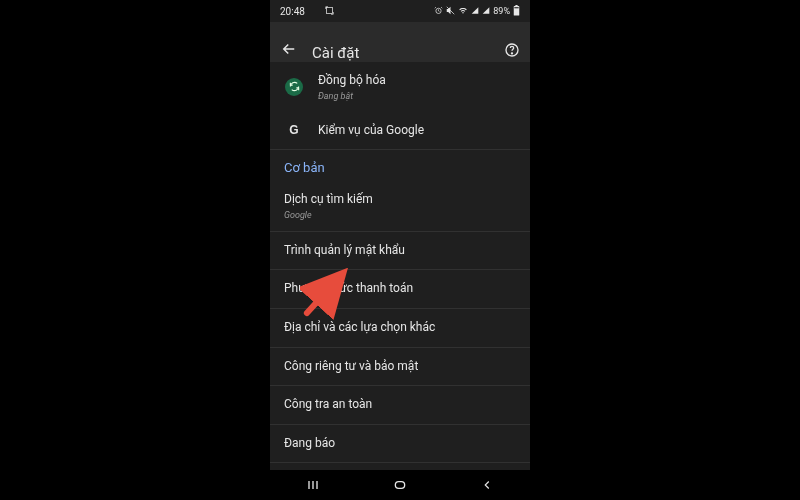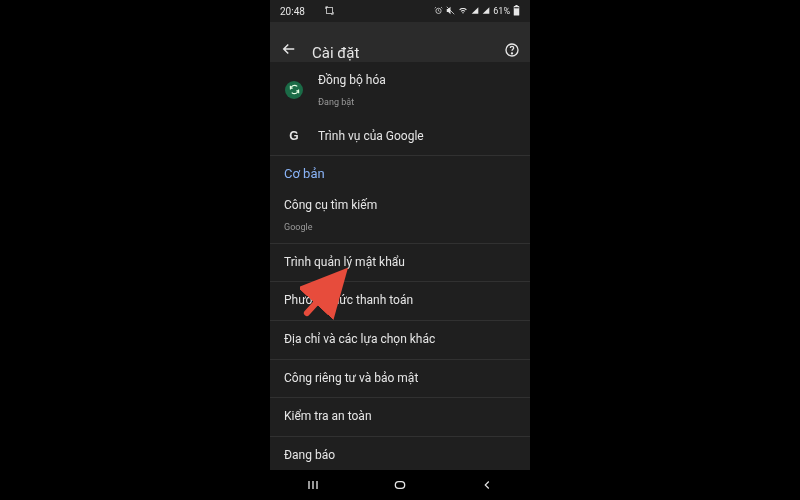--- a/index.html
+++ b/index.html
@@ -56,21 +56,21 @@
     position: relative;
   }
   .row {
     padding: 11px 14px;
     border-bottom: 1px solid #313131;
     background: #1f1f1f;
     cursor: pointer;
   }
   .row.noborder { border-bottom: none; }
   .row .primary { font-size: 12px; color: #e6e6e6; line-height: 1.3; }
-  .row .secondary { font-size: 9px; color: #9a9a9a; margin-top: 8px; }
+  .row .secondary { font-size: 9px; color: #9a9a9a; margin-top: 2px; font-style: italic; }
   .row.icon-row { display: flex; align-items: center; gap: 14px; }
   .row.icon-row .icon-slot { width: 20px; display: flex; justify-content: center; }
   .section-label {
     padding: 10px 14px 6px 14px;
     font-size: 13px;
     color: #8ab4f8;
     background: #1f1f1f;
   }
   .sync-icon-circle {
     width: 18px; height: 18px; border-radius: 50%;
@@ -137,21 +137,21 @@
       <span>
         <svg width="8" height="9" viewBox="0 0 24 24" fill="#e6e6e6">
             <path d="M2 22L22 2v20H2z"></path>
           </svg>
       </span>
       <span>
         <svg width="8" height="9" viewBox="0 0 24 24" fill="#e6e6e6">
             <path d="M2 22L22 2v20H2z"></path>
           </svg>
       </span>
-      <span style="font-size:9px;">61%</span>
+      <span style="font-size:9px;">89%</span>
       <span>
         <svg width="7" height="11" viewBox="0 0 12 20" fill="#e6e6e6">
             <rect x="1" y="2" width="10" height="17" rx="1"></rect>
             <rect x="4" y="0" width="4" height="2"></rect>
             <rect x="2" y="4" width="8" height="2" fill="#1f1f1f"></rect>
           </svg>
       </span>
     </div>
   </div>
 
@@ -185,48 +185,48 @@
       <div>
         <div class="primary">Đồng bộ hóa</div>
         <div class="secondary">Đang bật</div>
       </div>
     </div>
 
     <div class="row icon-row">
       <span class="icon-slot">
         <span class="g-letter">G</span>
       </span>
-      <div class="primary">Trình vụ của Google</div>
+      <div class="primary">Kiểm vụ của Google</div>
     </div>
 
     <div class="section-label">Cơ bản</div>
 
     <div class="row">
-      <div class="primary">Công cụ tìm kiếm</div>
+      <div class="primary">Dịch cụ tìm kiếm</div>
       <div class="secondary">Google</div>
     </div>
 
     <div class="row">
       <div class="primary">Trình quản lý mật khẩu</div>
     </div>
 
     <div class="row">
       <div class="primary">Phương thức thanh toán</div>
     </div>
 
     <div class="row">
       <div class="primary">Địa chỉ và các lựa chọn khác</div>
     </div>
 
     <div class="row">
       <div class="primary">Công riêng tư và bảo mật</div>
     </div>
 
     <div class="row">
-      <div class="primary">Kiểm tra an toàn</div>
+      <div class="primary">Công tra an toàn</div>
     </div>
 
     <div class="row">
       <div class="primary">Đang báo</div>
     </div>
 
     <div class="row">
       
     </div>
 

